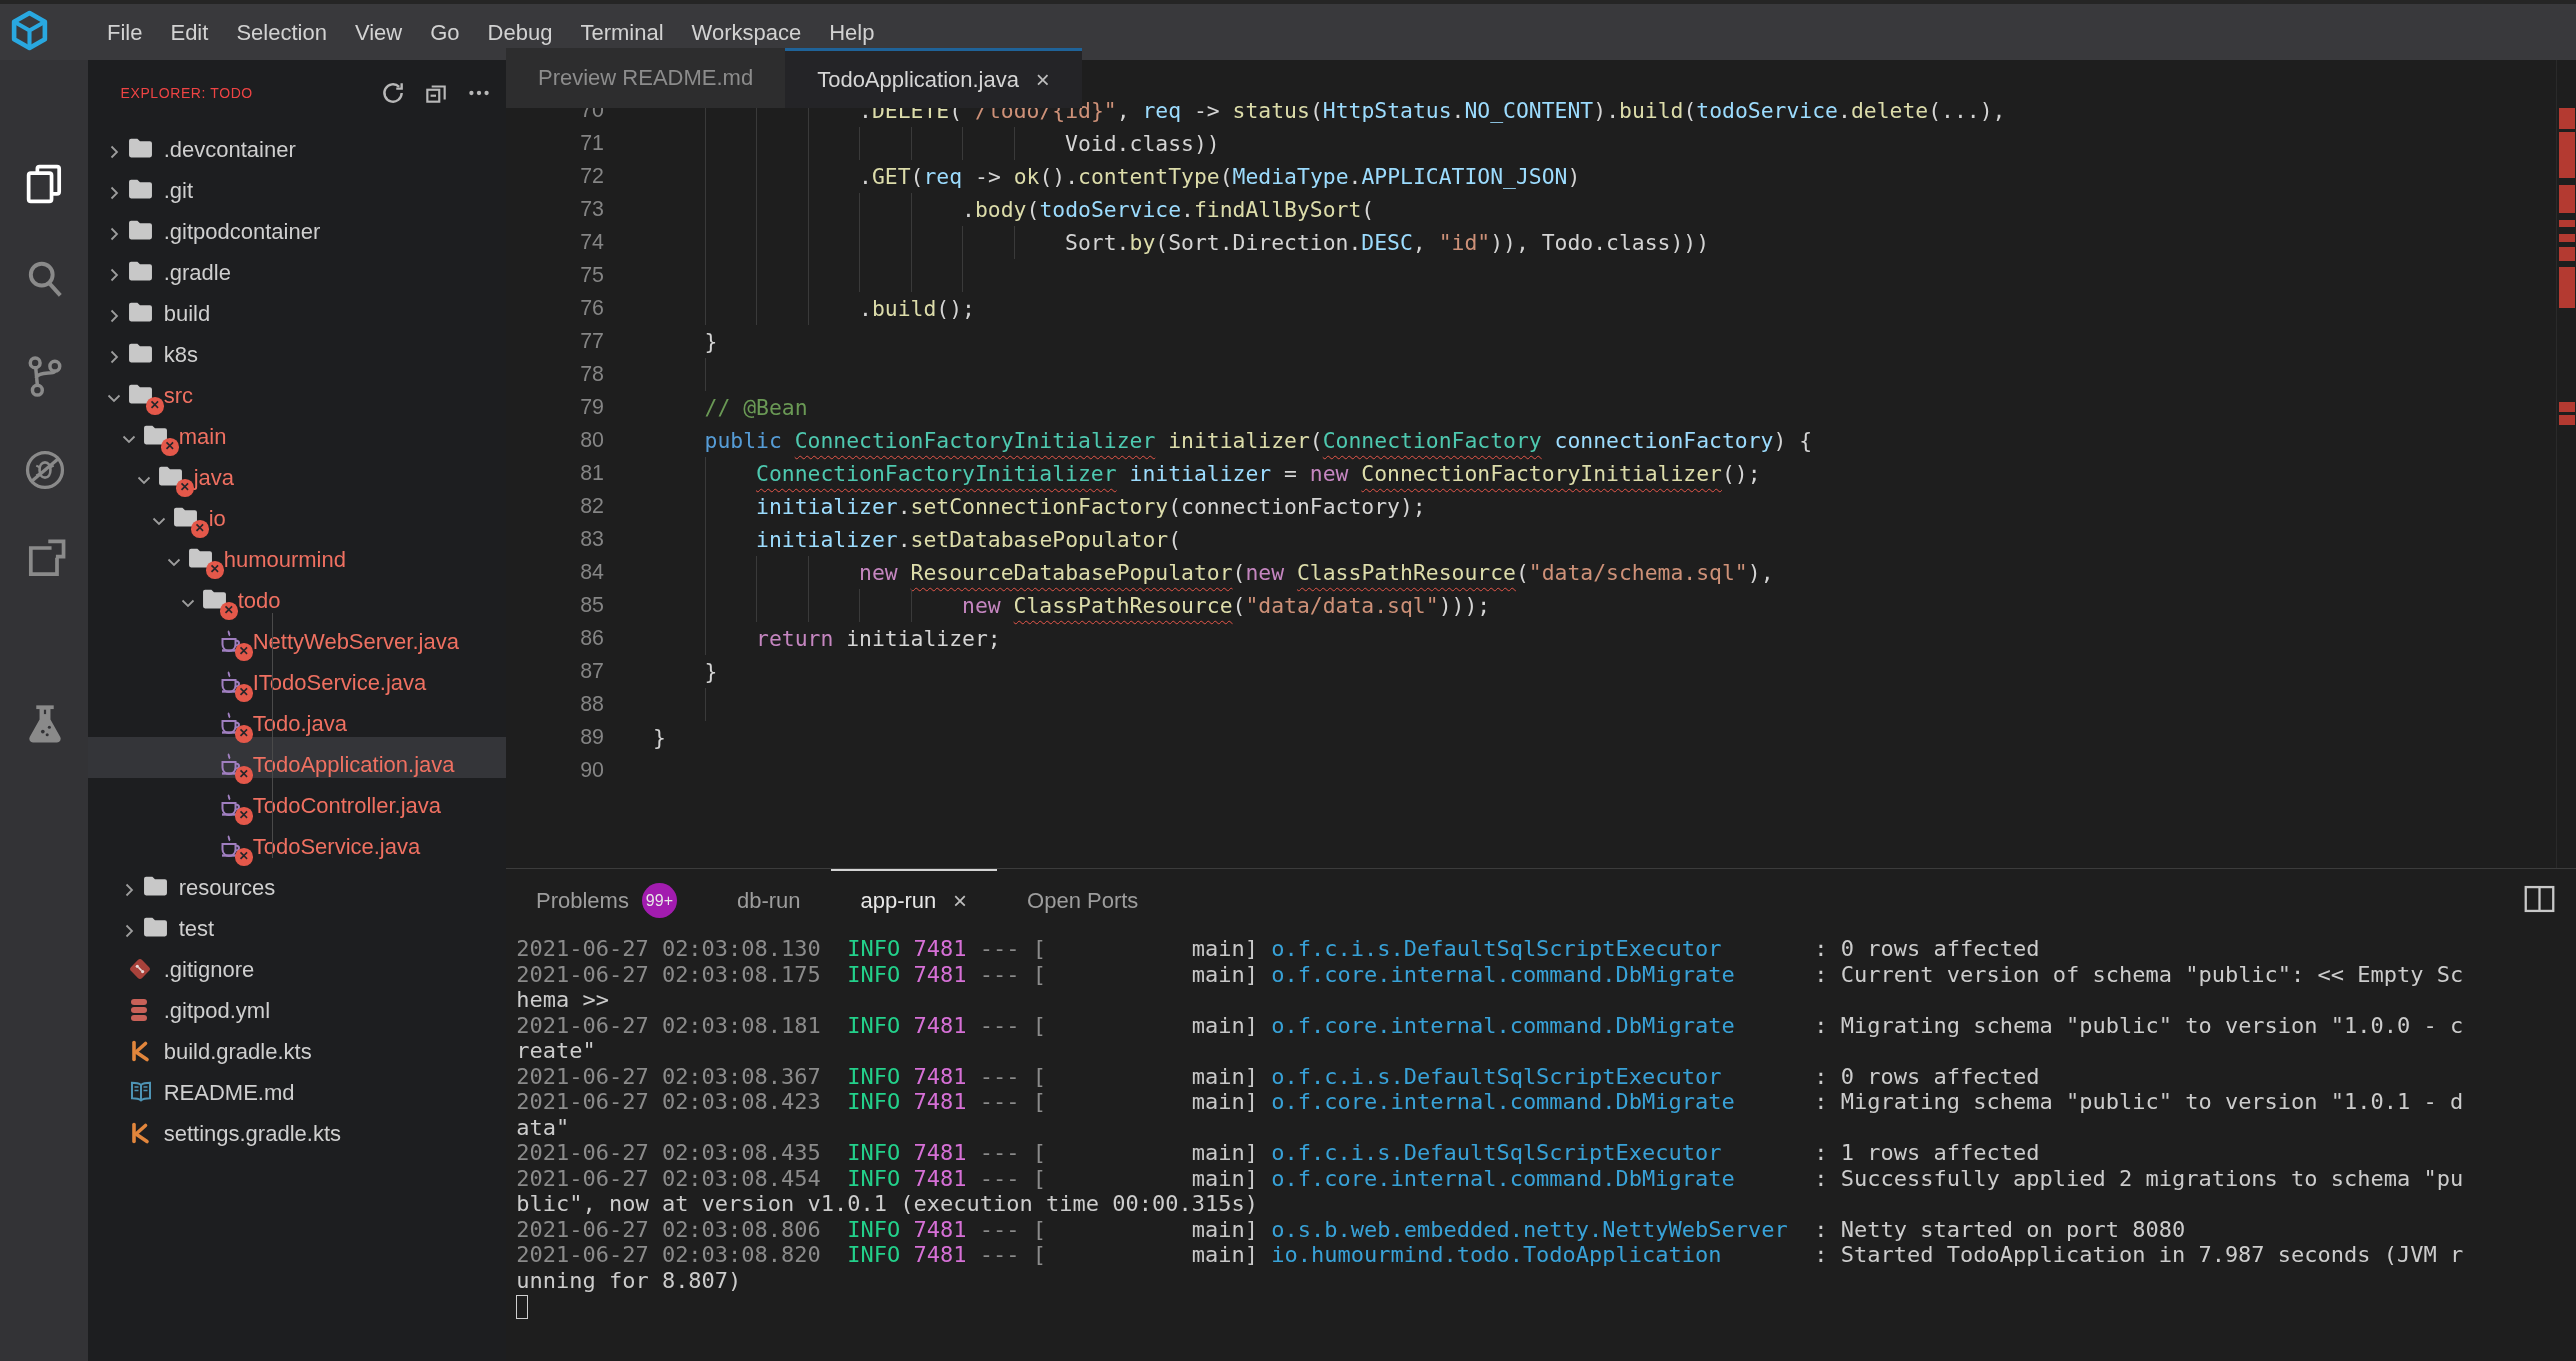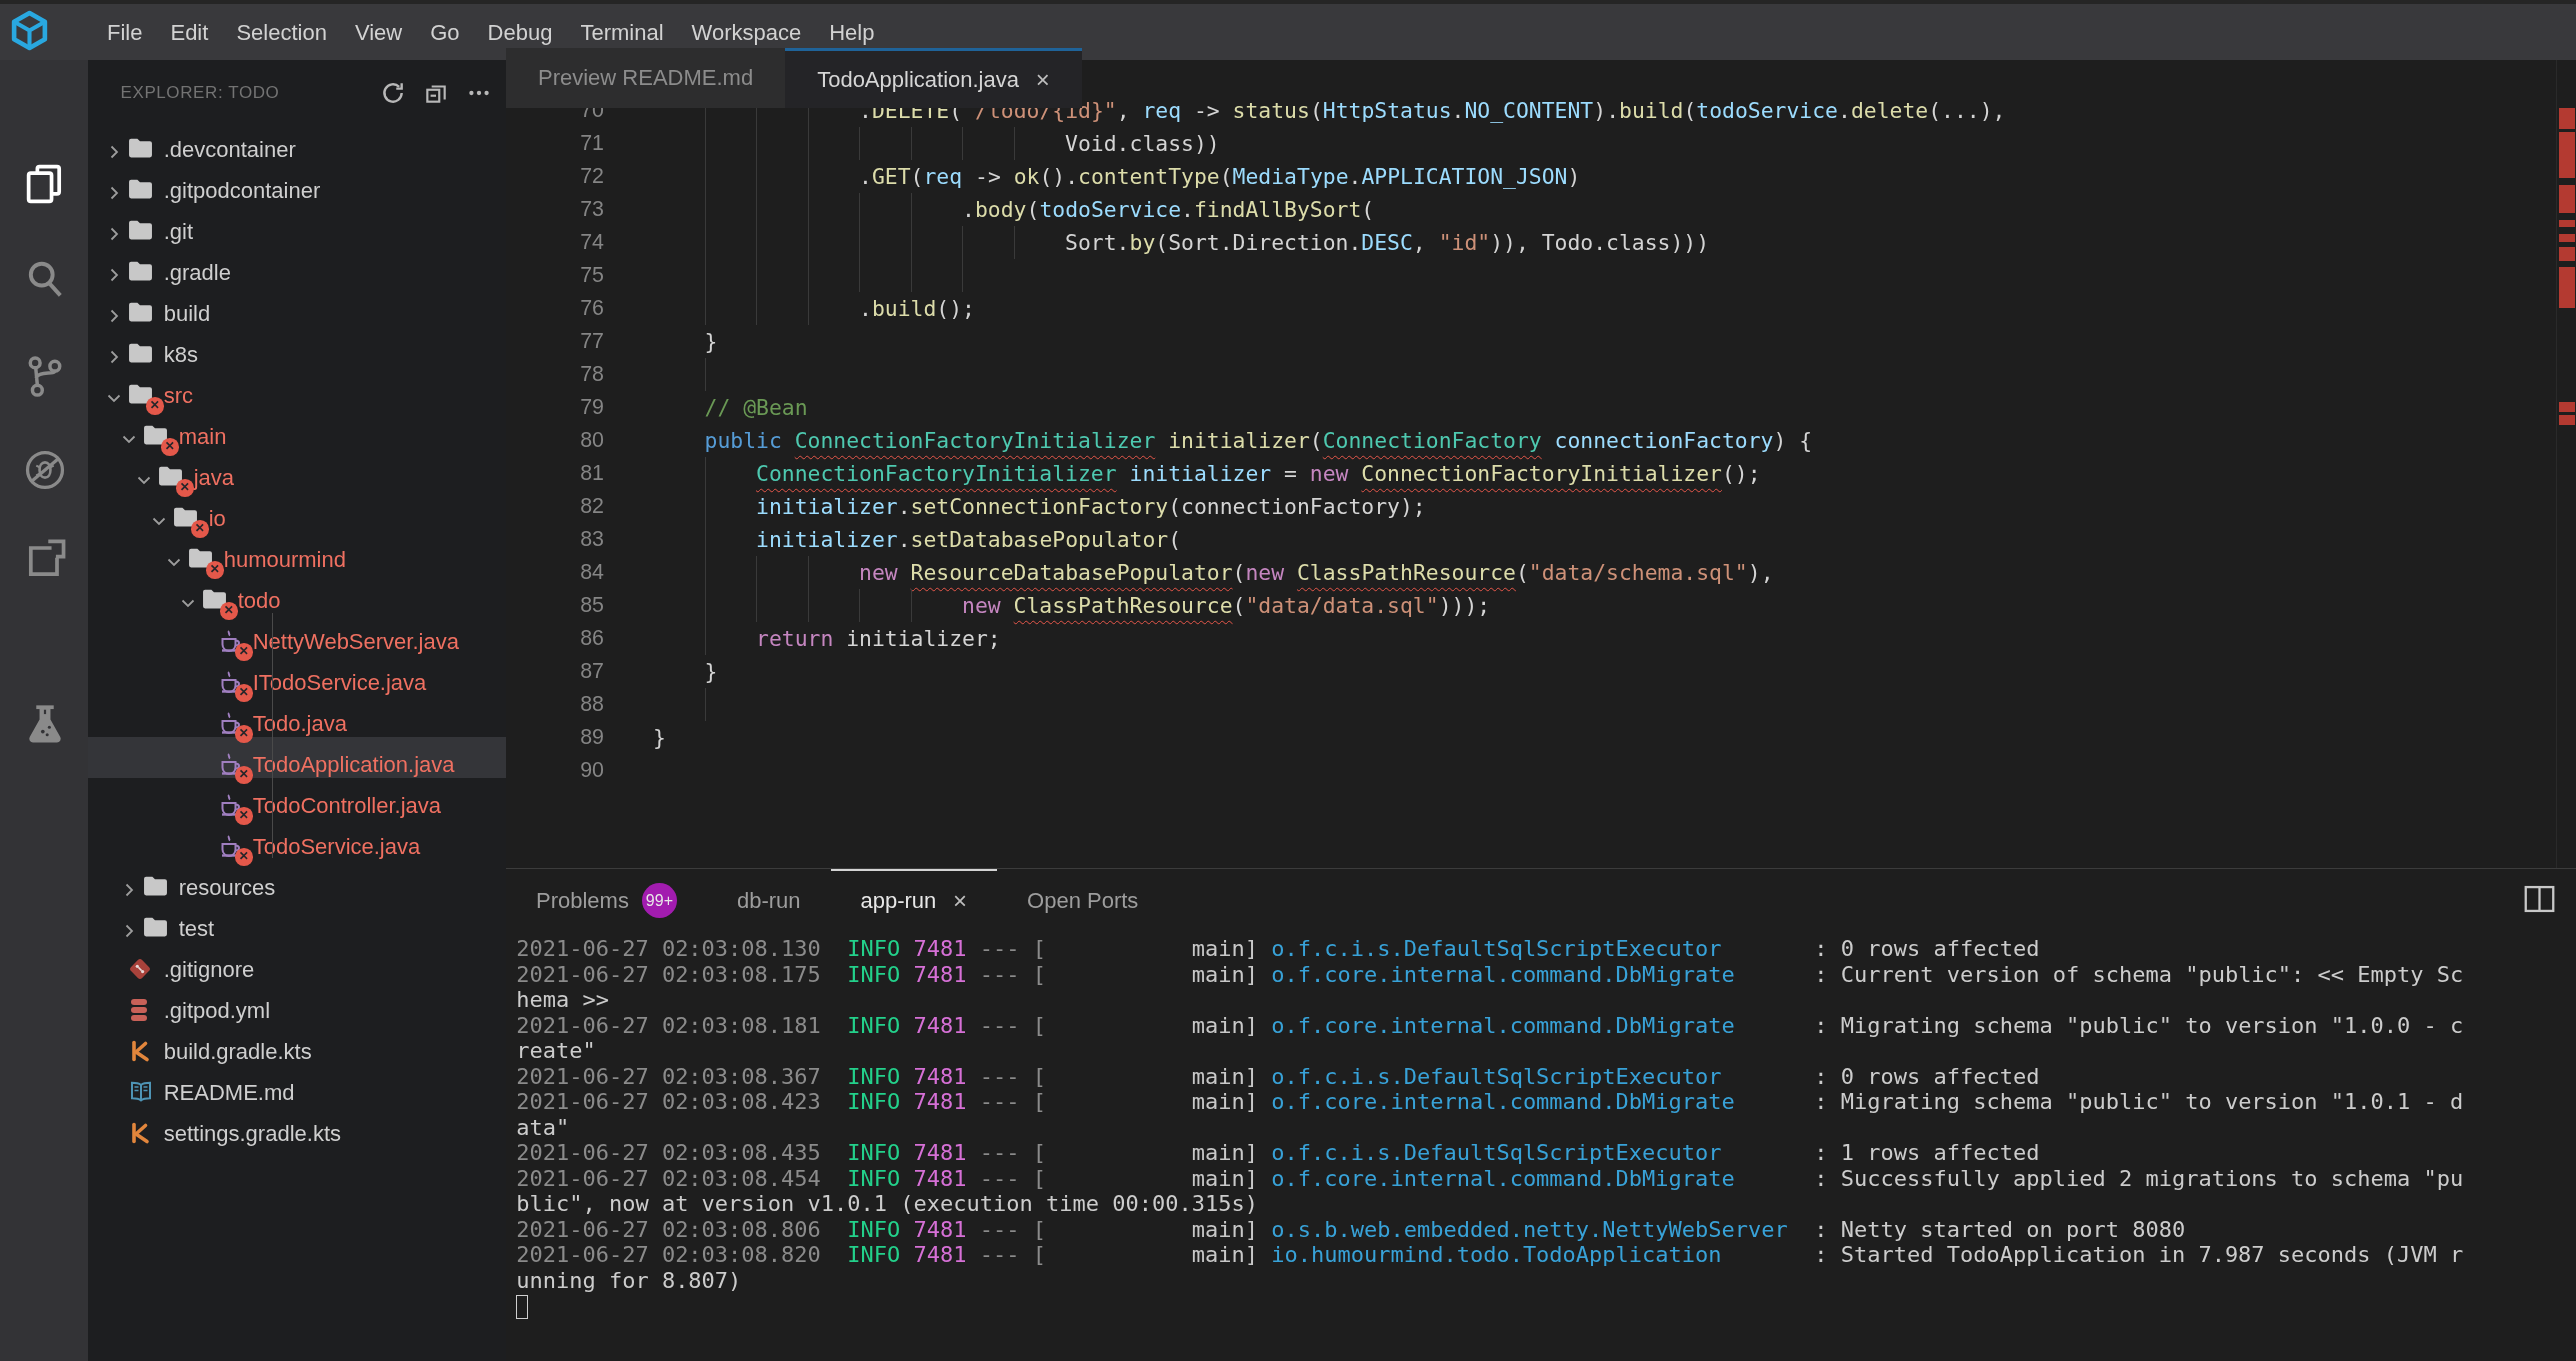--- a/index.html
+++ b/index.html
@@ -11,21 +11,21 @@
   #menubar{left:0;top:3.7px;width:2576px;height:57px;background:#39393c;display:flex;align-items:center;}
   #menu-items{display:flex;margin-left:93px;}
   .menu-item{padding:0 14px;font-size:22px;color:#d2d2d2;line-height:57px;cursor:default;}
   #logo{left:9.3px;top:10.2px;width:41px;height:41px;}
   
   #activitybar{left:0;top:60px;width:88px;height:1301px;background:#333336;}
   .act-icon{position:absolute;left:18.6px;width:52px;height:52px;display:flex;align-items:center;justify-content:center;}
   
   #sidebar{left:88px;top:60px;width:418px;height:1301px;background:#1d1e20;}
   #sidebar-header{height:65px;display:flex;align-items:center;}
-  #sidebar-title{margin-left:32.5px;font-size:17px;letter-spacing:0.6px;color:#737373;flex:1;}
+  #sidebar-title{margin-left:32.5px;font-size:14px;letter-spacing:0.6px;color:#ef4444;flex:1;}
   .sb-action{width:32px;height:32px;margin-right:11px;display:flex;align-items:center;justify-content:center;color:#b8b8b8;}
   #tree{position:absolute;left:0;top:62px;width:418px;}
   .trow{height:41px;display:flex;align-items:flex-end;font-size:22px;color:#cfcfcf;white-space:nowrap;}
   .trow.selected{background:#343539;}
   .trow .chev{width:28px;height:22px;display:flex;align-items:center;justify-content:center;flex:none;}
   .trow .ficon{width:32px;height:26px;position:relative;flex:none;}
   .trow .lbl{margin-left:3.7px;}
   .trow.error .lbl{color:#ef7061;}
   .err-badge{position:absolute;right:-3.7px;bottom:-5.6px;width:17.6px;height:17.6px;border-radius:50%;
              background:#e4584a;color:#26262a;font-size:12px;font-weight:bold;line-height:17.6px;text-align:center;}
@@ -174,33 +174,33 @@
       <div class="trow">
         <span style="flex: 0 0 auto; width: 12px;"></span>
         <span class="chev">
           <svg width="16" height="16" viewBox="0 0 16 16" fill="none" stroke="#9d9d9d" stroke-width="1.8" style="transform:rotate(0deg)">
             <path d="M5.5 2.5 11 8l-5.5 5.5"></path>
           </svg>
         </span>
         <span class="ficon"><svg width="25" height="22" viewBox="0 0 24 20">
             <path d="M1 3a2 2 0 0 1 2-2h6l2.5 2.5H21a2 2 0 0 1 2 2V17a2 2 0 0 1-2 2H3a2 2 0 0 1-2-2z" fill="#c8c8c8"></path>
           </svg></span>
+        <span class="lbl">.git</span>
+      </div>
+      <div class="trow">
+        <span style="flex: 0 0 auto; width: 12px;"></span>
+        <span class="chev">
+          <svg width="16" height="16" viewBox="0 0 16 16" fill="none" stroke="#9d9d9d" stroke-width="1.8" style="transform:rotate(0deg)">
+            <path d="M5.5 2.5 11 8l-5.5 5.5"></path>
+          </svg>
+        </span>
+        <span class="ficon"><svg width="25" height="22" viewBox="0 0 24 20">
+            <path d="M1 3a2 2 0 0 1 2-2h6l2.5 2.5H21a2 2 0 0 1 2 2V17a2 2 0 0 1-2 2H3a2 2 0 0 1-2-2z" fill="#c8c8c8"></path>
+          </svg></span>
         <span class="lbl">.gitpodcontainer</span>
-      </div>
-      <div class="trow">
-        <span style="flex: 0 0 auto; width: 12px;"></span>
-        <span class="chev">
-          <svg width="16" height="16" viewBox="0 0 16 16" fill="none" stroke="#9d9d9d" stroke-width="1.8" style="transform:rotate(0deg)">
-            <path d="M5.5 2.5 11 8l-5.5 5.5"></path>
-          </svg>
-        </span>
-        <span class="ficon"><svg width="25" height="22" viewBox="0 0 24 20">
-            <path d="M1 3a2 2 0 0 1 2-2h6l2.5 2.5H21a2 2 0 0 1 2 2V17a2 2 0 0 1-2 2H3a2 2 0 0 1-2-2z" fill="#c8c8c8"></path>
-          </svg></span>
-        <span class="lbl">.git</span>
       </div>
       <div class="trow">
         <span style="flex: 0 0 auto; width: 12px;"></span>
         <span class="chev">
           <svg width="16" height="16" viewBox="0 0 16 16" fill="none" stroke="#9d9d9d" stroke-width="1.8" style="transform:rotate(0deg)">
             <path d="M5.5 2.5 11 8l-5.5 5.5"></path>
           </svg>
         </span>
         <span class="ficon"><svg width="25" height="22" viewBox="0 0 24 20">
             <path d="M1 3a2 2 0 0 1 2-2h6l2.5 2.5H21a2 2 0 0 1 2 2V17a2 2 0 0 1-2 2H3a2 2 0 0 1-2-2z" fill="#c8c8c8"></path>

